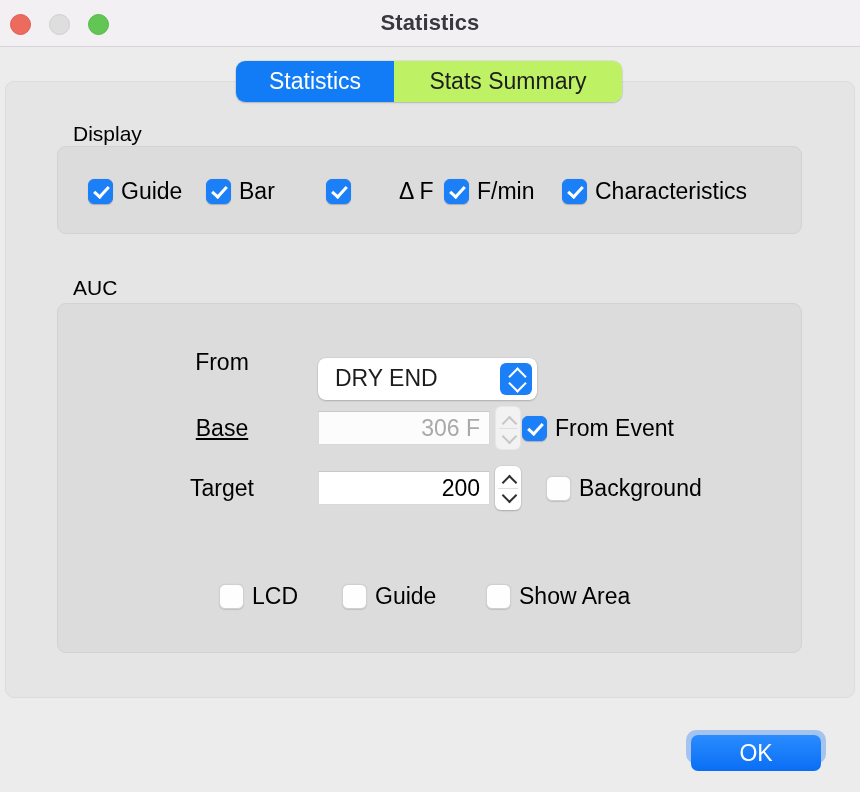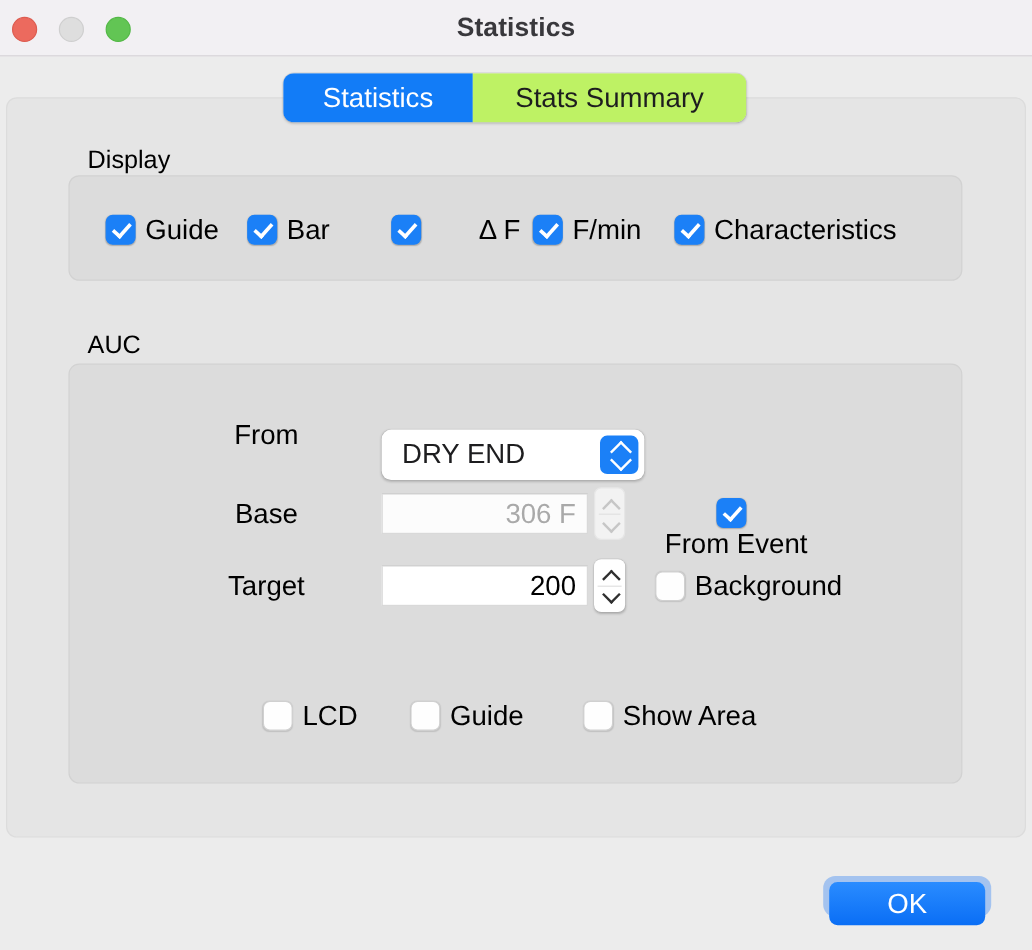--- a/index.html
+++ b/index.html
@@ -154,38 +154,38 @@
   }
 
   
   #cb-time   { left: 88px;  top: 178px; }
   #cb-bar    { left: 206px; top: 178px; }
   #cb-df     { left: 326px; top: 178px; gap: 40px; }
   #cb-fmin   { left: 444px; top: 178px; }
   #cb-chars  { left: 562px; top: 178px; }
 
   
-  #cb-fromevent  { left: 546px; top: 415px; flex-direction: column; }
+  #cb-fromevent  { left: 522px; top: 415px; }
   #cb-background { left: 546px; top: 475px; }
 
   
   #cb-lcd       { left: 219px; top: 583px; }
   #cb-guide     { left: 342px; top: 583px; }
   #cb-showarea  { left: 486px; top: 583px; }
 
   
   .field-label {
     position: absolute;
     font-size: 23px;
     color: #000000;
     text-align: center;
     width: 160px;
   }
   #label-from   { left: 142px; top: 349px; }
-  #label-base   { left: 142px; top: 415px; }
+  #label-base   { left: 142px; top: 415px; text-decoration: underline; }
   #label-target { left: 142px; top: 475px; }
 
   
   .popup {
     position: absolute;
     left: 318px;
     top: 358px;
     width: 219px;
     height: 42px;
     background: #ffffff;

